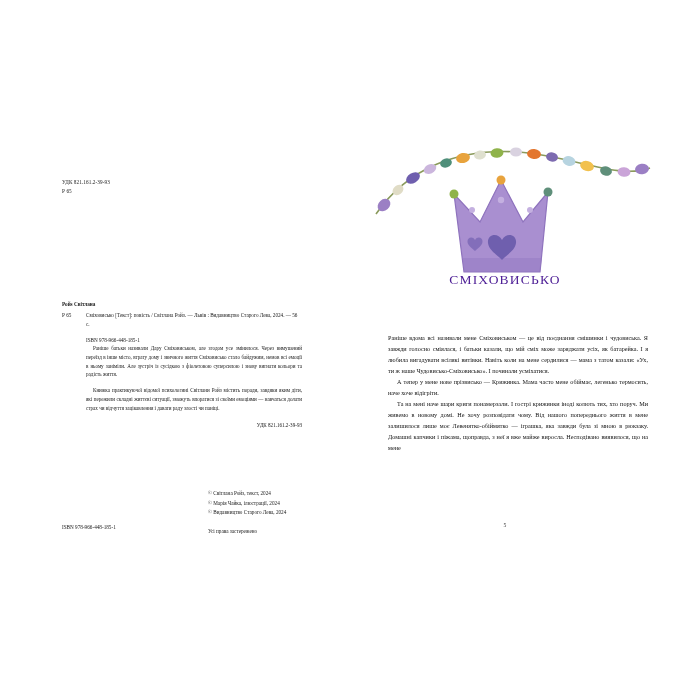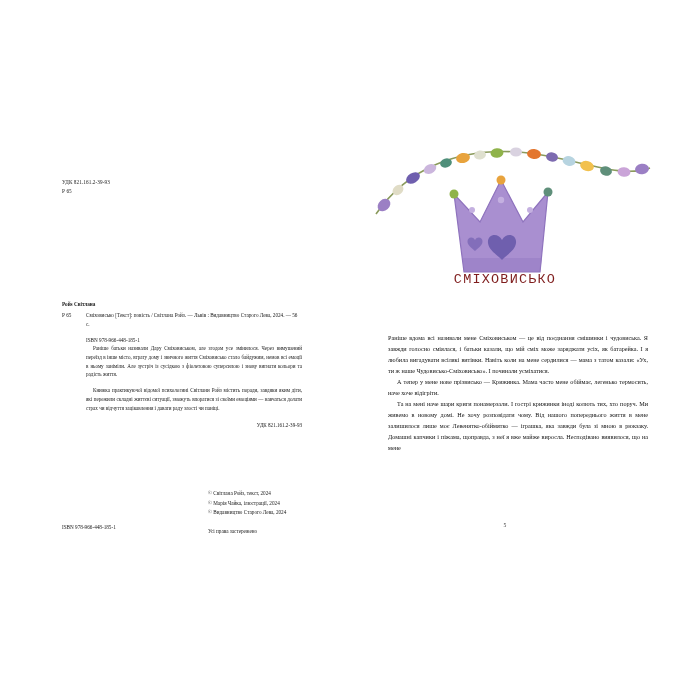--- a/index.html
+++ b/index.html
@@ -116,24 +116,24 @@
     width: 290px;
     height: 145px;
   }
 
   .chapter-title {
     position: absolute;
     left: 0;
     top: 272px;
     width: 310px;
     text-align: center;
-    font-family: Liberation Mono, monospace;
+    font-family: Liberation Serif, serif;
     font-size: 13.5px;
     letter-spacing: 1.2px;
-    color: #7f1d1d;
+    color: #4c1d95;
   }
 
   .body-text {
     position: absolute;
     left: 38px;
     top: 332px;
     width: 260px;
     font-size: 6.2px;
     line-height: 1.78;
     text-align: justify;

